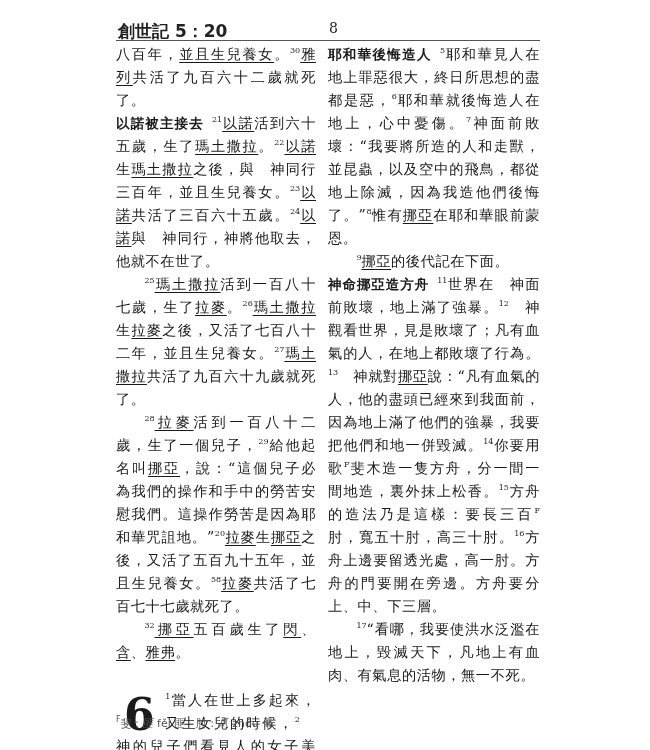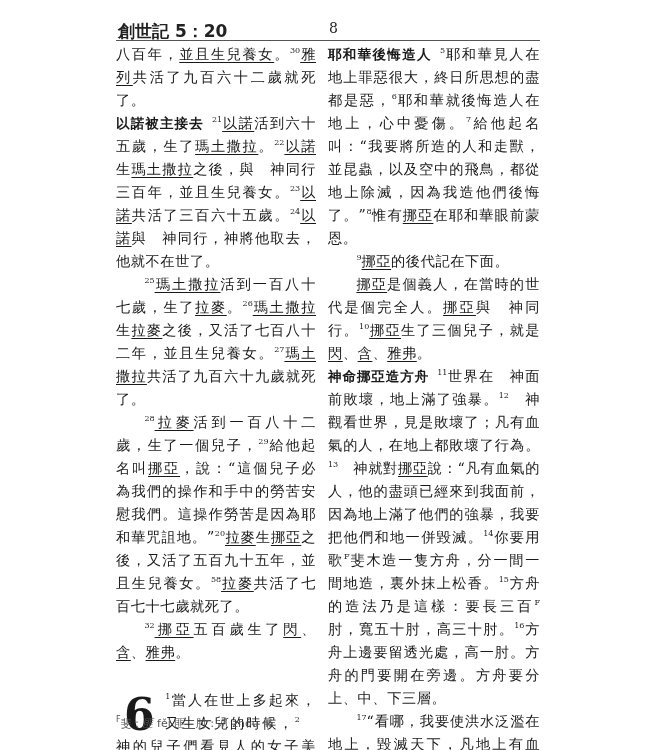--- a/index.html
+++ b/index.html
@@ -48,25 +48,24 @@
   <p class="indent"><sup>32</sup><span class="u">挪亞</span><span>五百歲生了</span><span class="u">閃</span><span>、</span><span class="u">含</span><span>、</span><span class="u">雅弗</span><span>。</span></p>
 
   <div class="chapter-block">
     <span class="chapter">6</span>
     <p><sup>1</sup><span>當人在世上多起來，又生女兒的時候，</span><sup>2</sup><span>　神的兒子們看見人的女子美貌，就隨意挑選，娶來為妻。</span></p>
   </div>
 
 </div>
 
 <div class="col right">
-  <p><span class="heading">耶和華後悔造人</span><sup>5</sup><span>耶和華見人在地上罪惡很大，終日所思想的盡都是惡，</span><sup>6</sup><span>耶和華就後悔造人在地上，心中憂傷。</span><sup>7</sup><span>給他起名叫：“我要將所造的人和走獸，並昆蟲，以及空中的飛鳥，都從地上除滅，因為我造他們後悔了。”</span><sup>8</sup><span>惟有</span><span class="u">挪亞</span><span>在耶和華眼前蒙恩。</span></p>
+  <p><span class="heading">耶和華後悔造人</span><sup>5</sup><span>耶和華見人在地上罪惡很大，終日所思想的盡都是惡，</span><sup>6</sup><span>耶和華就後悔造人在地上，心中憂傷。</span><sup>7</sup><span>神面前敗壞：“我要將所造的人和走獸，並昆蟲，以及空中的飛鳥，都從地上除滅，因為我造他們後悔了。”</span><sup>8</sup><span>惟有</span><span class="u">挪亞</span><span>在耶和華眼前蒙恩。</span></p>
 
   <p class="indent"><sup>9</sup><span class="u">挪亞</span><span>的後代記在下面。</span></p>
 
-  <p class="indent"><span class="u">挪亞</span><span>是個義人，在當時的世代是個完全人。</span><span class="u">挪亞</span><span>與　神同行。</span><sup>10</sup><span class="u">挪亞</span><span>生了三個兒子，就是</span><span class="u">閃</span><span>、</span><span class="u">含</span><span>、</span><span class="u">雅弗</span><span>。</span></p>
 
   <p><span class="heading">神命挪亞造方舟</span><sup>11</sup><span>世界在　神面前敗壞，地上滿了強暴。</span><sup>12</sup><span>　神觀看世界，見是敗壞了；凡有血氣的人，在地上都敗壞了行為。</span><sup>13</sup><span>　神就對</span><span class="u">挪亞</span><span>說：“凡有血氣的人，他的盡頭已經來到我面前，因為地上滿了他們的強暴，我要把他們和地一併毀滅。</span><sup>14</sup><span>你要用歌</span><sup>F</sup><span>斐木造一隻方舟，分一間一間地造，裏外抹上松香。</span><sup>15</sup><span>方舟的造法乃是這樣：要長三百</span><sup>F</sup><span>肘，寬五十肘，高三十肘。</span><sup>16</sup><span>方舟上邊要留透光處，高一肘。方舟的門要開在旁邊。方舟要分上、中、下三層。</span></p>
 
   <p class="indent"><sup>17</sup><span>“看哪，我要使洪水泛濫在地上，毀滅天下，凡地上有血肉、有氣息的活物，無一不死。</span></p>
 </div>
 
 <div class="footnote">
   <sup>F</sup><span>斐：</span><i>匪</i> <b>fěi</b> <span>匪</span>&nbsp;&nbsp;&nbsp;<span>肘：</span><i>爪</i> <b>zhǒu</b> <span>帚</span>
 </div>
 

